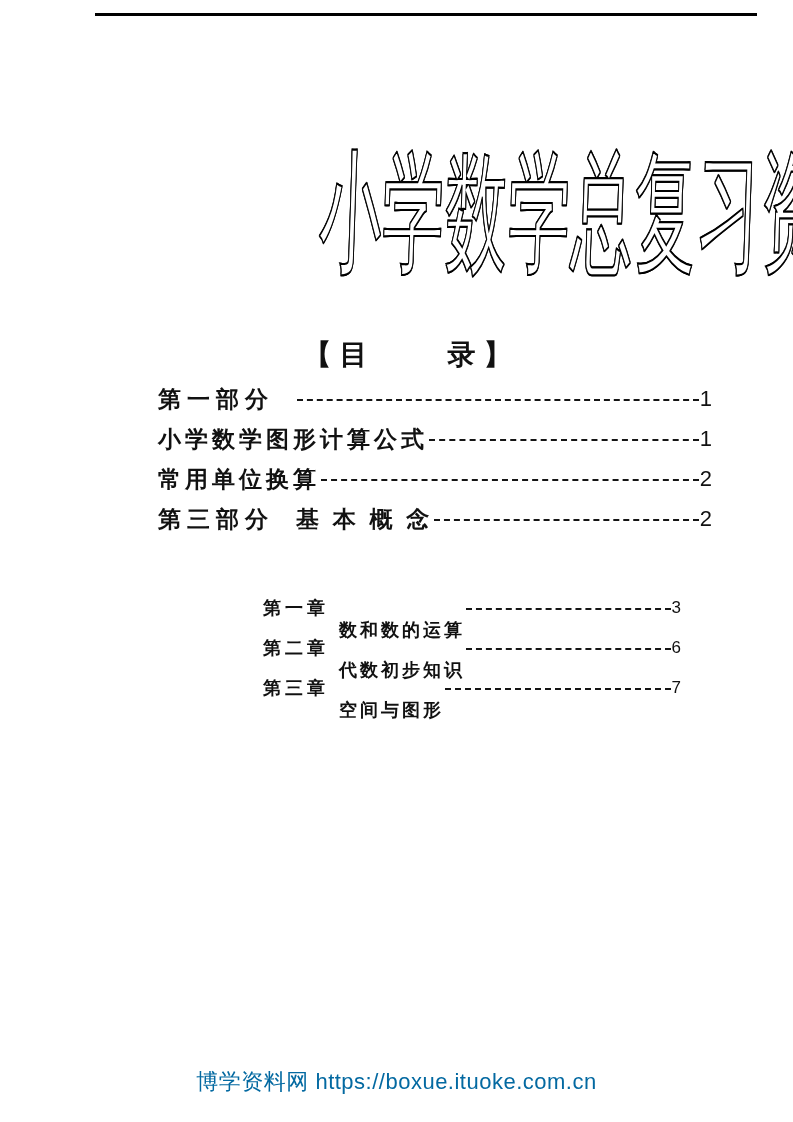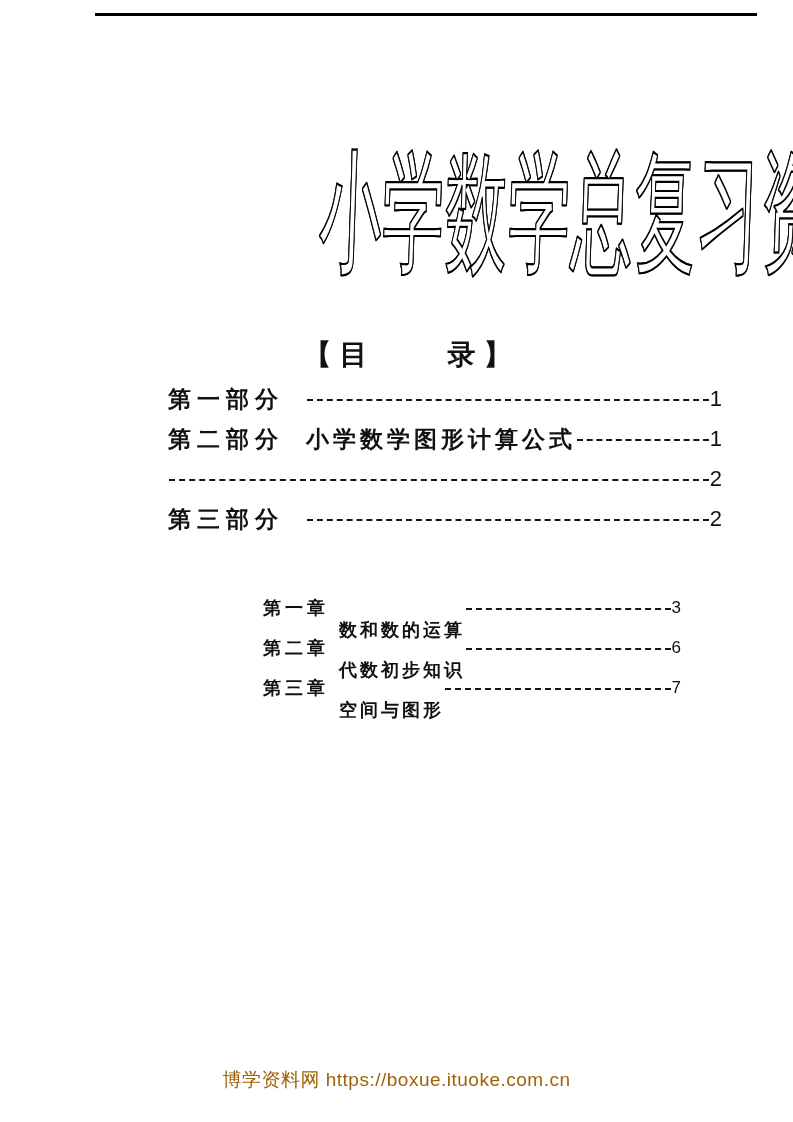--- a/index.html
+++ b/index.html
@@ -56,21 +56,21 @@
     width: 100%;
     text-align: center;
     font-size: 28px;
     font-weight: bold;
     letter-spacing: 8px;
     text-indent: 30px;
   }
   .toc-parts {
     position: absolute;
     top: 379px;
-    left: 168px;
+    left: 158px;
     width: 554px;
     text-align: center;
   }
   .part-row {
     display: flex;
     align-items: center;
     height: 40px;
     font-size: 23px;
     font-weight: bold;
   }
@@ -126,22 +126,22 @@
   .chapter-row .page-num {
     font-size: 17px;
   }
   .footer {
     position: absolute;
     top: 1067px;
     left: 0;
     width: 100%;
     text-align: center;
     font-family: "Liberation Sans", sans-serif;
-    font-size: 19px;
-    color: #a16207;
+    font-size: 22px;
+    color: #0369a1;
     letter-spacing: 0.5px;
   }
 </style>
 </head>
 <body>
 
 <div class="page">
 
   <div class="top-rule"></div>
 
@@ -153,33 +153,34 @@
 
   <div class="toc-parts">
 
     <div class="part-row">
       <span class="part-label">第一部分</span>
       <span class="leader"></span>
       <span class="page-num">1</span>
     </div>
 
     <div class="part-row">
-      <span class="part-label">第二部分</span>
       <span class="part-title">小学数学图形计算公式</span>
       <span class="leader"></span>
       <span class="page-num">1</span>
     </div>
 
     <div class="part-row">
+      <span class="part-title">常用单位换算</span>
       <span class="leader"></span>
       <span class="page-num">2</span>
     </div>
 
     <div class="part-row">
       <span class="part-label">第三部分</span>
+      <span class="part-title">基 本 概 念</span>
       <span class="leader"></span>
       <span class="page-num">2</span>
     </div>
 
   </div>
 
   <div class="toc-chapters">
 
     <div class="chapter-row">
       <span class="chapter-label">第一章</span>

